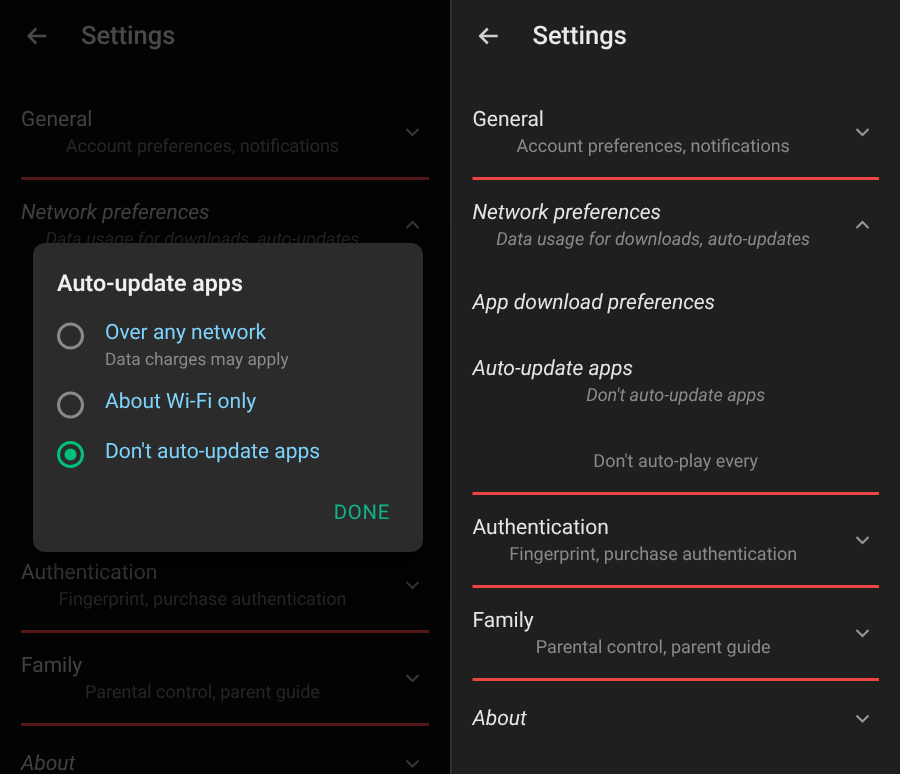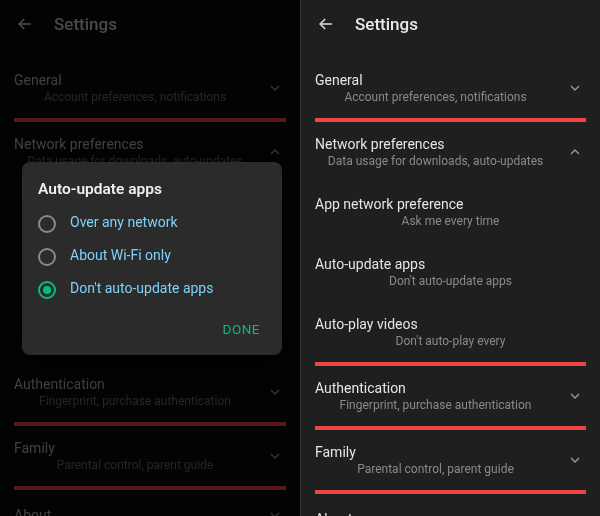--- a/index.html
+++ b/index.html
@@ -36,25 +36,25 @@
     width:22px; height:22px;
     display:flex; align-items:center; justify-content:center;
     color:#d0d0d0;
     margin-right:18px;
   }
   .header-title { color:#e6e6e6; font-size:17px; font-weight:500; }
   .pane-right .header-title { color:#eaeaea; }
   .list { padding: 0 14px; }
   .item {
     padding: 14px 0 14px 0;
-    border-bottom: 4px solid #ef4444;
+    border-bottom: 2px solid #ef4444;
     display:flex; align-items:center; justify-content:space-between;
     position:relative;
   }
-  .item.no-divider { border-bottom:none; }
+  .item.no-divider { border-bottom:none;font-style:italic; }
   .item .text { flex:1; min-width:0; }
   .item .title { color:#e5e5e5; font-size:14px; font-weight:400; }
   .item .sub { color:#8a8a8a; font-size:12px; margin-top:2px;text-align:center; }
   .chev {
     width:22px; height:22px;
     display:flex; align-items:center; justify-content:center;
     color:#9a9a9a;
     margin-left:8px;
     flex:0 0 auto;
   }
@@ -200,20 +200,21 @@
 
     <div class="dim-overlay"></div>
 
     <div class="dialog">
       <div class="dialog-title">Auto-update apps</div>
 
       <div class="radio-row">
         <span class="radio"></span>
         <div>
           <div class="radio-label">Over any network</div>
+          <div class="radio-sub">Data charges may apply</div>
         </div>
       </div>
 
       <div class="radio-row">
         <span class="radio"></span>
         <div>
           <div class="radio-label">About Wi-Fi only</div>
         </div>
       </div>
 
@@ -262,35 +263,33 @@
         </div>
         <span class="chev">
           <svg width="16" height="16" viewBox="0 0 24 24" fill="none" stroke="currentColor" stroke-width="2">
               <path d="M6 15l6-6 6 6"></path>
             </svg>
         </span>
       </div>
 
       <div class="item no-divider">
         <div class="text">
-          <div class="title">App network preference</div>
-          <div class="sub">Ask me every time</div>
+          <div class="title">App download preferences</div>
         </div>
       </div>
 
       <div class="item no-divider">
         <div class="text">
           <div class="title">Auto-update apps</div>
           <div class="sub">Don't auto-update apps</div>
         </div>
       </div>
 
       <div class="item">
         <div class="text">
-          <div class="title">Auto-play videos</div>
           <div class="sub">Don't auto-play every</div>
         </div>
       </div>
 
       <div class="item">
         <div class="text">
           <div class="title">Authentication</div>
           <div class="sub">Fingerprint, purchase authentication</div>
         </div>
         <span class="chev">

